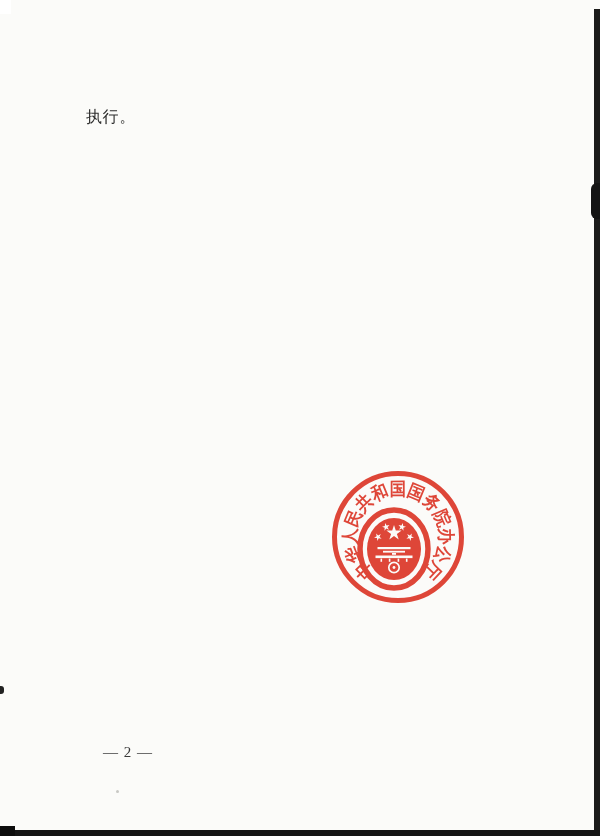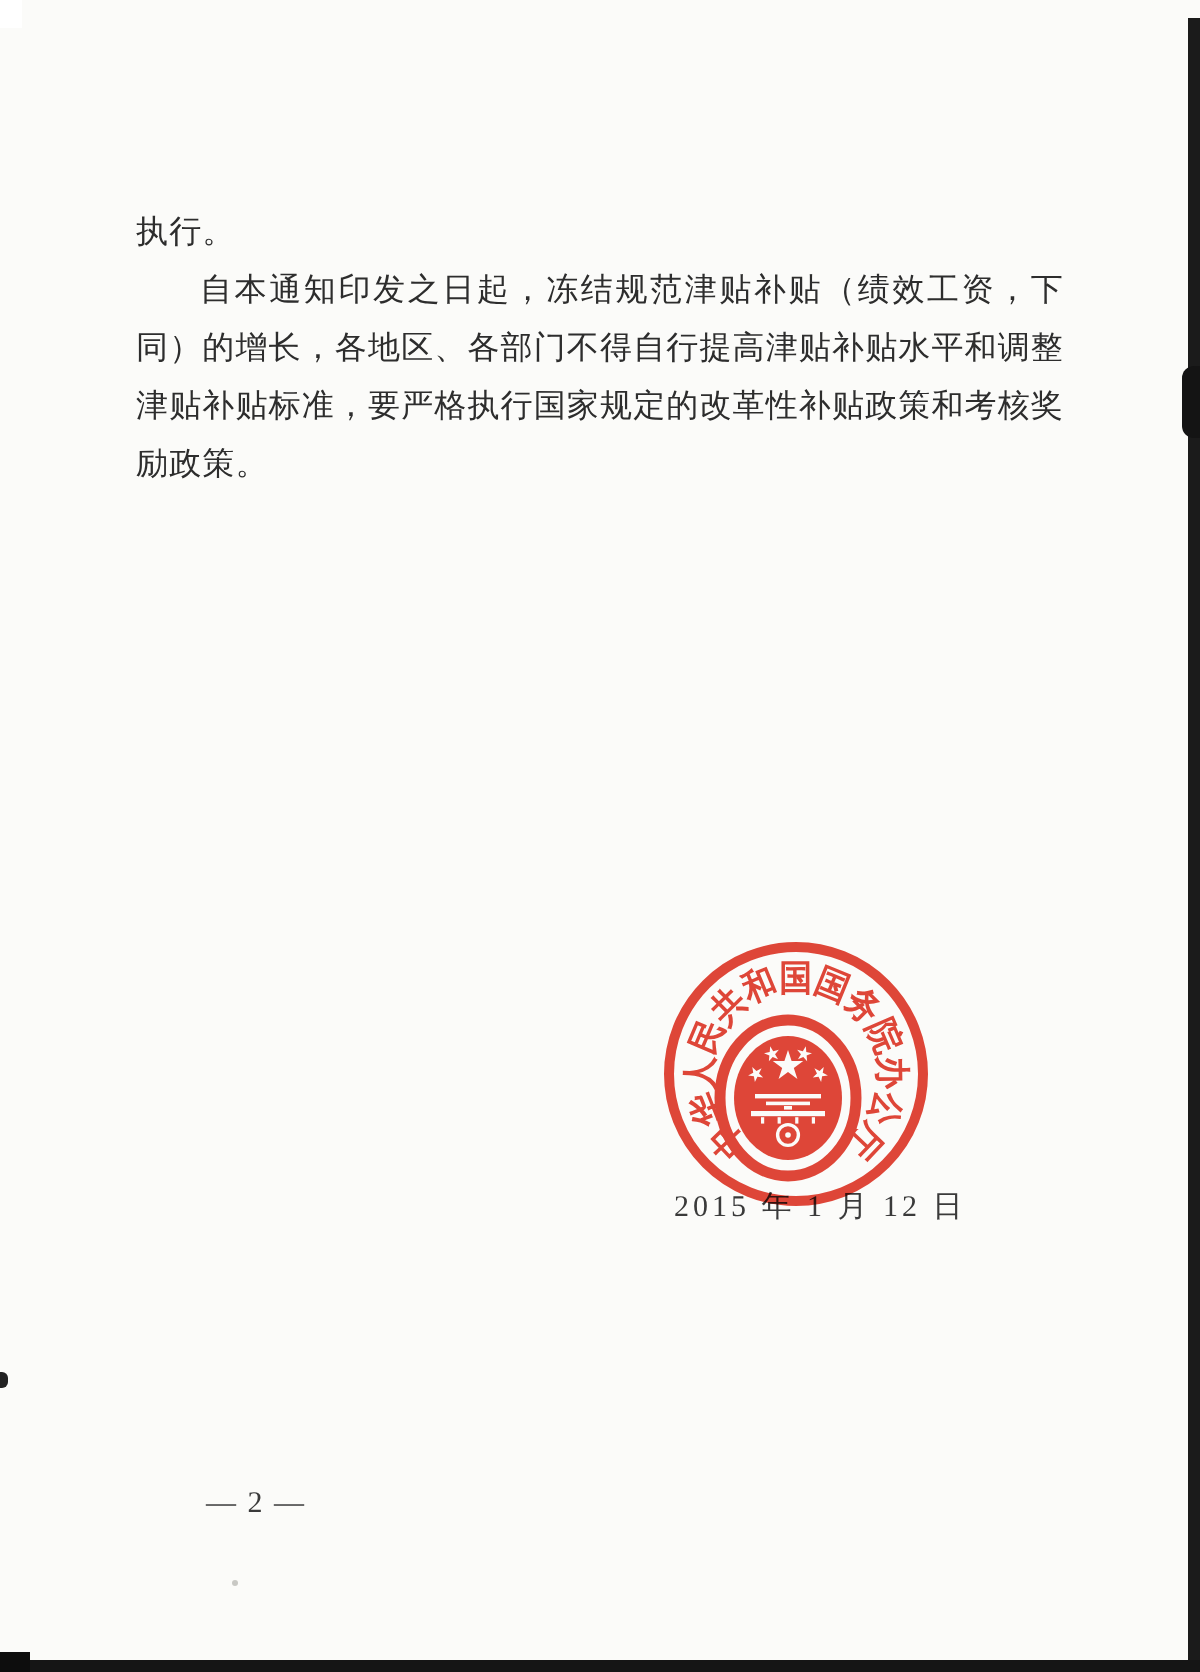--- a/index.html
+++ b/index.html
@@ -1,20 +1,20 @@
 <!DOCTYPE html>
 <html><head>
 <meta charset="utf-8">
 <style>
   html,body{margin:0;padding:0;}
   body{width:600px;height:836px;overflow:hidden;
        font-family:"Liberation Serif","DejaVu Serif",serif;}
   .page{position:relative;width:600px;height:836px;background:#fbfbf9;}
   
-  .body-text{position:absolute;left:68px;top:102px;width:464px;
+  .body-text{position:absolute;left:86px;top:102px;width:464px;
              color:#2d2d2d;font-size:16px;line-height:29px;
              letter-spacing:0.57px;text-align:justify;}
   .body-text p{margin:0;}
   .body-text p.indent{text-indent:2em;}
   
   .issue-date{position:absolute;left:337px;top:594px;width:160px;
               color:#3a3a3a;font-size:15px;letter-spacing:2px;
               white-space:nowrap;z-index:2;}
   
   .seal{position:absolute;left:322px;top:461px;width:152px;height:152px;
@@ -41,24 +41,22 @@
   .scan-dot{position:absolute;left:116px;top:790px;width:3px;height:3px;
               background:#c8c8c4;border-radius:50%;}
 </style>
 </head>
 <body>
 
 <div class="page">
 
   <div class="body-text">
     <p>执行。</p>
-    <p class="indent">自本通知印发之日起，冻结规范津贴补贴（绩效工资，下同）的增长，各地区、各部门不得自行提高津贴补贴水平和调整津贴补贴标准，要严格执行国家规定的改革性补贴政策和考核奖励政策。</p>
   </div>
 
-  <div class="issue-date">2015 年 1 月 12 日</div>
 
   <svg class="seal" viewBox="0 0 152 152" xmlns="http://www.w3.org/2000/svg">
 
     <circle cx="76" cy="76" r="63.5" fill="none" stroke="#e0392a" stroke-width="5"></circle>
 
     <defs>
       <path id="sealArc" d="M 51.9 110.4 A 42 42 0 1 1 100.1 110.4" fill="none"></path>
     </defs>
     <text fill="#e0392a" font-size="18">
       <textPath href="#sealArc" xlink:href="#sealArc" startOffset="0" textLength="212" lengthAdjust="spacingAndGlyphs">中华人民共和国国务院办公厅</textPath>

